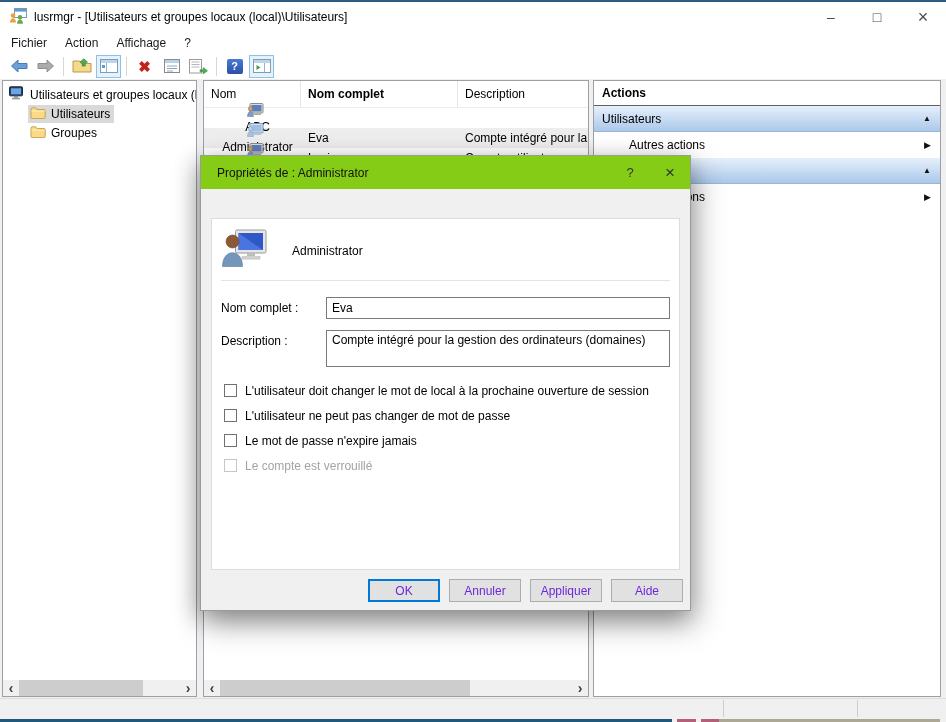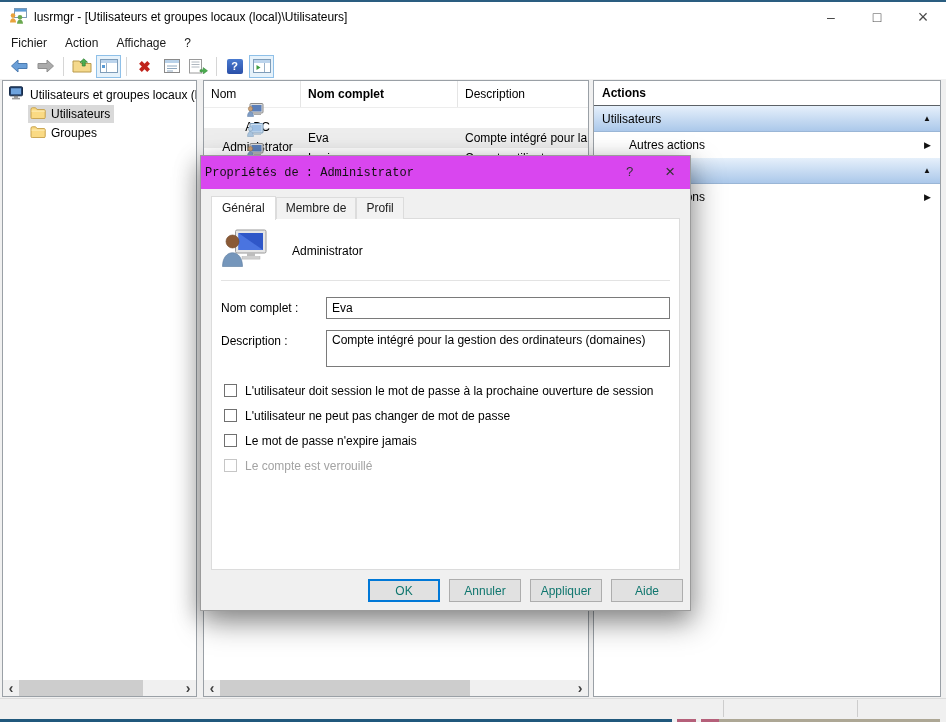--- a/index.html
+++ b/index.html
@@ -86,21 +86,21 @@
   .statusbar { position:absolute; top:698px; left:0; right:0; height:20px; background:#f0f0f0;
                border-top:1px solid #dcdcdc; }
   .sb-sep { position:absolute; top:1px; bottom:1px; width:1px; background:#cdcdcd; }
   .bstrip { position:absolute; top:718px; left:0; width:946px; height:4px; background:#f0f0f0; }
   .bseg { position:absolute; top:1px; height:3px; }
 
   
   .dialog { position:absolute; left:200px; top:155px; width:491px; height:456px; background:#f0f0f0;
             border:1px solid #9b9b9b; z-index:10;
             box-shadow: 4px 12px 28px rgba(0,0,0,.38), -6px 6px 20px rgba(0,0,0,.18); }
-  .dlg-titlebar { height:33px; background:#d946ef; display:flex; align-items:center; padding-left:4px;font-family:Liberation Mono, monospace; }
+  .dlg-titlebar { height:33px; background:#84cc16; display:flex; align-items:center; padding-left:16px; }
   .dlg-title { font-size:12px; color:#111; }
   .dlg-tb-btns { margin-left:auto; display:flex; height:100%; }
   .dlg-tb-btn { width:40px; height:100%; display:flex; align-items:center; justify-content:center;
                 color:#333; font-size:13px; }
   .dlg-tb-btn.close { font-size:17px; }
 
   .tabstrip { position:absolute; left:10px; top:41px; height:22px; display:flex; align-items:flex-end; z-index:2; }
   .tab { padding:3px 9px 4px 9px; border:1px solid #dcdcdc; border-bottom:none; background:#f2f2f2;
          color:#222; font-size:12px; }
   .tab.active { background:#fff; padding:4px 10px 5px 10px; margin-bottom:-1px; }
@@ -119,21 +119,21 @@
                     font:12px "Liberation Sans", sans-serif; padding:2px 5px; overflow:hidden; }
   .cb-row { display:flex; align-items:center; height:25px; margin:0 8px 0 12px; }
   .cb-row.first { margin-top:11px; }
   .cb-box { width:13px; height:13px; border:1px solid #707070; background:#fff; flex:none; }
   .cb-label { margin-left:8px; white-space:nowrap; }
   .cb-row.disabled .cb-box { border-color:#c6c6c6; }
   .cb-row.disabled .cb-label { color:#a3a3a3; }
 
   .dlg-buttons { position:absolute; right:7px; bottom:8px; display:flex; gap:9px; }
   .btn { width:72px; height:23px; display:flex; align-items:center; justify-content:center;
-         background:#e1e1e1; border:1px solid #adadad; font-size:12px; color:#0f766e; }
+         background:#e1e1e1; border:1px solid #adadad; font-size:12px; color:#6d28d9; }
   .btn.default { border:2px solid #0078d7; }
 </style>
 </head>
 <body>
 
 <div class="window">
   <div class="accent-top"></div>
 
   <div class="titlebar">
     <span class="app-icon">
@@ -364,25 +364,20 @@
 
   <div class="dialog">
     <div class="dlg-titlebar">
       <span class="dlg-title">Propriétés de : Administrator</span>
       <span class="dlg-tb-btns">
         <span class="dlg-tb-btn">?</span>
         <span class="dlg-tb-btn close">×</span>
       </span>
     </div>
 
-    <div class="tabstrip">
-      <span class="tab active">Général</span>
-      <span class="tab">Membre de</span>
-      <span class="tab">Profil</span>
-    </div>
 
     <div class="tabpage">
       <div class="user-row">
         <span>
           <svg width="46" height="42" viewBox="0 0 46 42">
             <rect x="13.5" y="1" width="30.5" height="23" rx="1.5" fill="#e6e6e6" stroke="#9a9a9a"></rect>
             <rect x="16.5" y="4" width="24.5" height="17" fill="#2f57c8"></rect>
             <path d="M16.5 4 L41 21 H16.5 Z" fill="#4a74e0"></path>
             <rect x="25" y="24" width="8" height="3" fill="#bdbdbd"></rect>
             <rect x="20" y="27.5" width="18" height="2.6" fill="#d0d0d0" stroke="#aaaaaa" stroke-width="0.4"></rect>
@@ -398,21 +393,21 @@
         <span class="field-label">Nom complet :</span>
         <input class="field-input" type="text" value="Eva" style="">
       </div>
       <div class="field-row second">
         <span class="field-label">Description :</span>
         <textarea class="field-textarea" style="">Compte intégré pour la gestion des ordinateurs (domaines)</textarea>
       </div>
 
       <div class="cb-row first">
         <span class="cb-box"></span>
-        <span class="cb-label">L'utilisateur doit session le mot de passe à la prochaine ouverture de session</span>
+        <span class="cb-label">L'utilisateur doit changer le mot de local à la prochaine ouverture de session</span>
       </div>
       <div class="cb-row">
         <span class="cb-box"></span>
         <span class="cb-label">L'utilisateur ne peut pas changer de mot de passe</span>
       </div>
       <div class="cb-row">
         <span class="cb-box"></span>
         <span class="cb-label">Le mot de passe n'expire jamais</span>
       </div>
       <div class="cb-row disabled">

